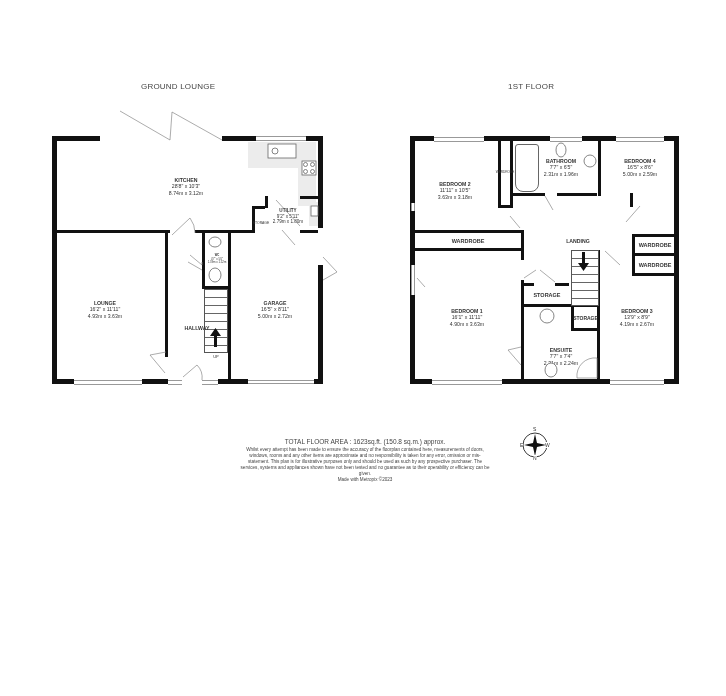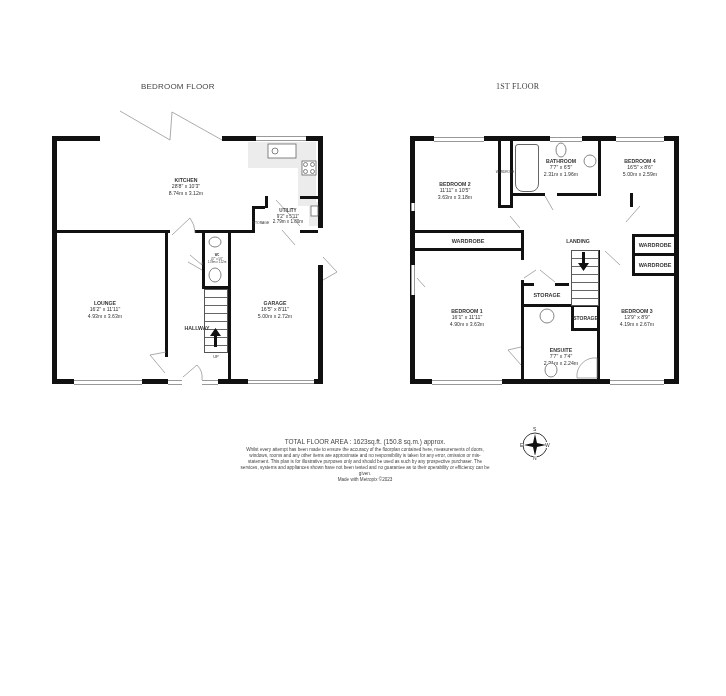--- a/index.html
+++ b/index.html
@@ -14,22 +14,22 @@
   .counter { position:absolute; background:#ececec; }
   .stairs { position:absolute; border:1px solid #555; background:repeating-linear-gradient(to bottom,#fff 0,#fff 7px,#666 7px,#666 8px); }
   .footer { position:absolute; left:240px; top:438px; width:250px; text-align:center; color:#444; }
   .footer .total { font-size:6.5px; margin-bottom:2px; }
   .footer .disc { font-size:4.6px; line-height:6px; }
   svg.overlay { position:absolute; left:0; top:0; }
 </style>
 </head>
 <body>
 
-<div class="floor-title" style="left:141px;top:82px;">BEDROOM FLOOR</div>
-<div class="floor-title" style="left:496px;top:82px;font-family:Liberation Serif, serif;">1ST FLOOR</div>
+<div class="floor-title" style="left:141px;top:82px;">GROUND LOUNGE</div>
+<div class="floor-title" style="left:508px;top:82px;">1ST FLOOR</div>
 
 <div>
 
   <div class="counter" style="left:248px;top:142px;width:68px;height:26px;"></div>
   <div class="counter" style="left:298px;top:142px;width:18px;height:64px;"></div>
   <div class="counter" style="left:309px;top:202px;width:12px;height:24px;"></div>
 
   <div class="wall" style="left:52px;top:136px;width:5px;height:248px;"></div>
   <div class="wall" style="left:52px;top:136px;width:48px;height:5px;"></div>
   <div class="wall" style="left:222px;top:136px;width:34px;height:5px;"></div>

